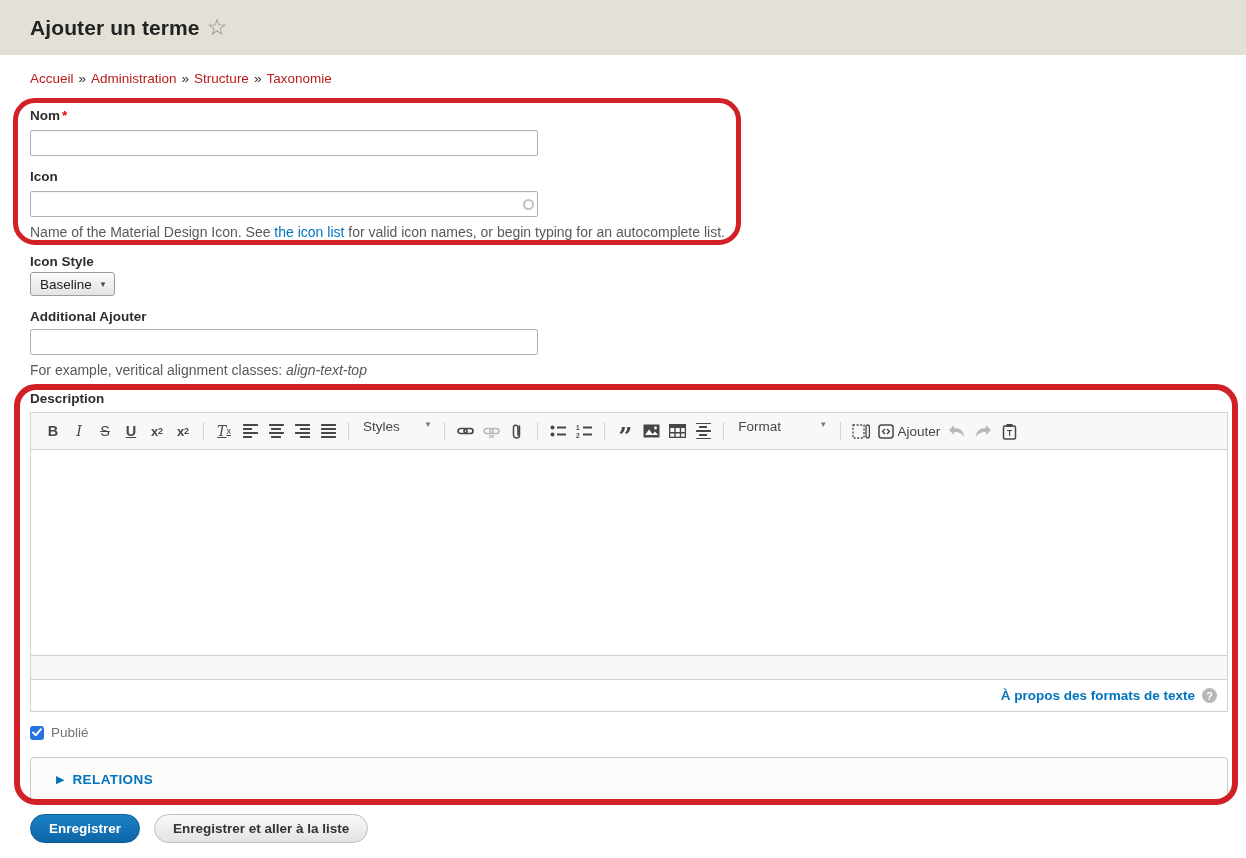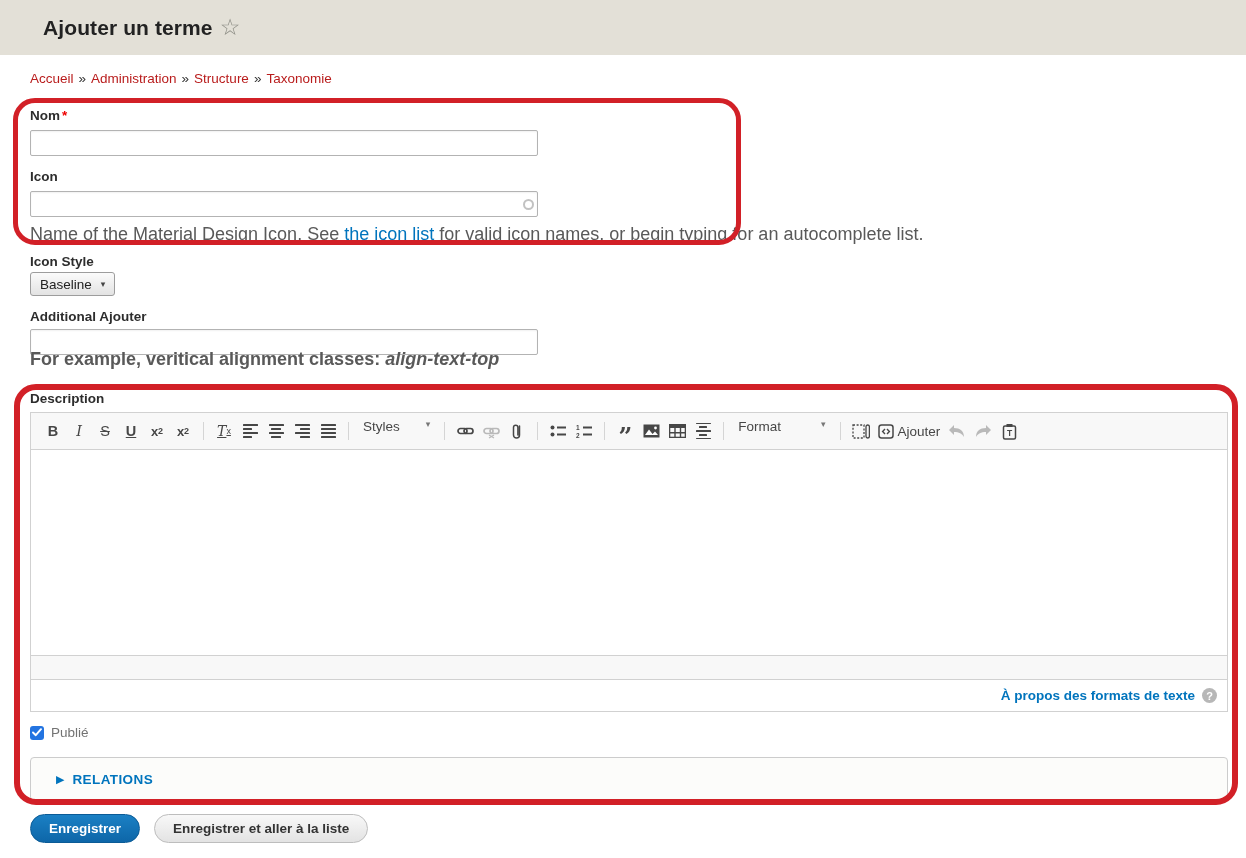--- a/index.html
+++ b/index.html
@@ -1,38 +1,38 @@
 <!DOCTYPE html>
 <html><head>
 <meta charset="utf-8">
 <style>
   * { margin:0; padding:0; box-sizing:border-box; }
   html,body { background:#fff; }
   body { font-family:"Liberation Sans", sans-serif; color:#2d2d2d; }
   #page { position:relative; width:1246px; height:858px; background:#fff; overflow:hidden; }
 
   
-  .header { position:absolute; left:0; top:0; width:1246px; height:55px; background:#e3e0d7; display:flex; align-items:center; padding-left:43px; }
+  .header { position:absolute; left:0; top:0; width:1246px; height:55px; background:#e3e0d7; display:flex; align-items:center; padding-left:30px; }
   .page-title { font-size:21px; font-weight:bold; color:#222; letter-spacing:.1px; }
   .fav-star { font-size:23px; color:#8d8d85; margin-left:7px; line-height:1; cursor:pointer; }
 
   
   .breadcrumb { position:absolute; left:30px; top:71px; font-size:13.5px; }
   .breadcrumb a { color:#b91c1c; text-decoration:none; cursor:pointer; }
   .breadcrumb .sep { color:#333; margin:0 5px; }
 
   
   .annotation { position:absolute; border:5px solid #d22027; border-radius:22px; pointer-events:none; background:transparent; }
   #annot1 { left:13px; top:98px; width:728px; height:147px; }
   #annot2 { left:14px; top:384px; width:1224px; height:421px; border-width:6px; }
 
   .field-label { position:absolute; font-size:13.5px; font-weight:bold; color:#2d2d2d; }
   .req { color:#e00; margin-left:2px; font-weight:bold; }
   .text-input { position:absolute; width:508px; height:26px; border:1px solid #b3b3b3; border-radius:2px; background:#fff; box-shadow:inset 0 1px 2px rgba(0,0,0,.06); font-family:"Liberation Sans",sans-serif; font-size:13.5px; padding:0 8px; color:#333; }
-  .help-text { position:absolute; font-size:18px; color:#595959; }
+  .help-text { position:absolute; font-size:14px; color:#595959; }
   .help-text a { color:#0074bd; text-decoration:none; cursor:pointer; }
   .help-text .code-ex { font-style:italic; }
 
   
   .ac-ring { position:absolute; left:523px; top:199px; width:11px; height:11px; border:2px solid #c2c2c2; border-radius:50%; background:transparent; }
 
   
   .select-box { position:absolute; left:30px; top:272px; height:24px; display:inline-flex; align-items:center; gap:9px; padding:8px 9px; border:1px solid #9d9d9d; border-radius:3px; background:linear-gradient(#fbfbfb,#e3e3e3); font-size:13.5px; color:#222; cursor:pointer;text-align:right; }
   .select-box .caret { font-size:9px; color:#444; }
 
@@ -113,21 +113,21 @@
   </div>
 
   <div class="field-label" style="left:30px; top:254px;">Icon Style</div>
   <div class="select-box">
     <span>Baseline</span>
     <span class="caret">▾</span>
   </div>
 
   <div class="field-label" style="left:30px; top:309px;">Additional Ajouter</div>
   <input class="text-input" style="left: 30px; top: 329px;" value="">
-  <div class="help-text" style="left:30px; top:349px;font-weight:bold;">
+  <div class="help-text" style="left:30px; top:362px;">
     <span>For example, veritical alignment classes: </span><span class="code-ex">align-text-top</span>
   </div>
 
   <div class="field-label" style="left:30px; top:391px;">Description</div>
 
   <div class="editor">
     <div class="ck-toolbar">
       <span class="tb-btn glyph-b">B</span>
       <span class="tb-btn glyph-i">I</span>
       <span class="tb-btn glyph-s">S</span>

